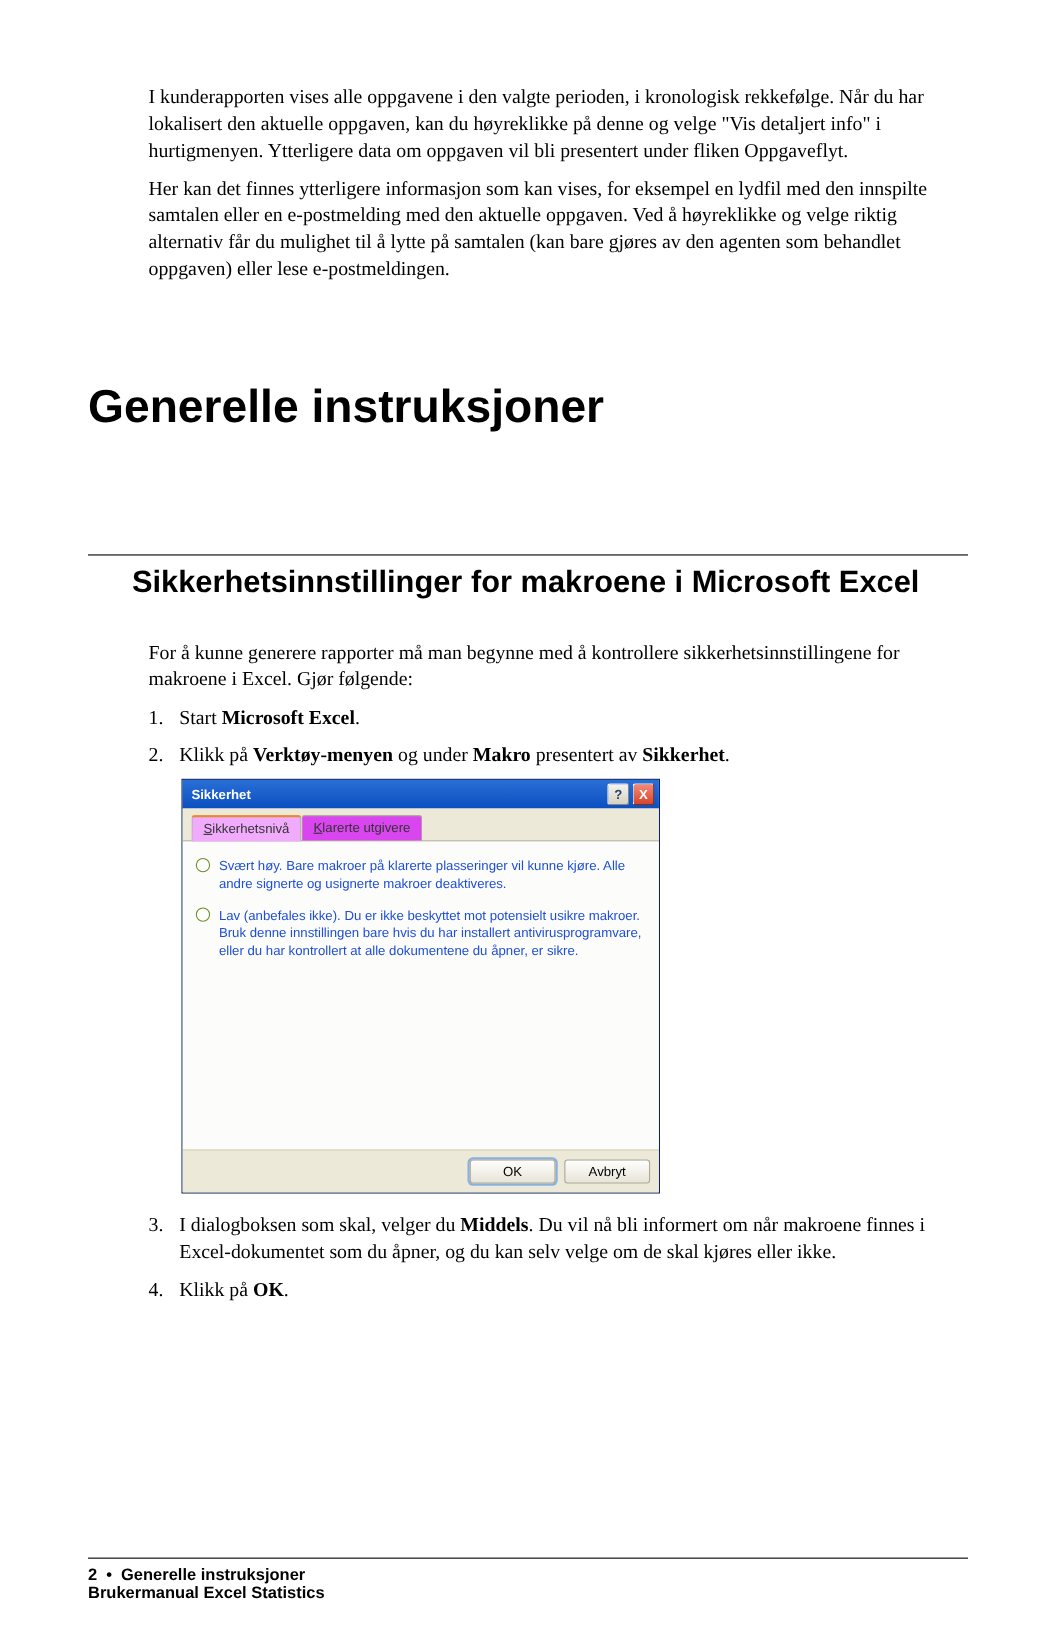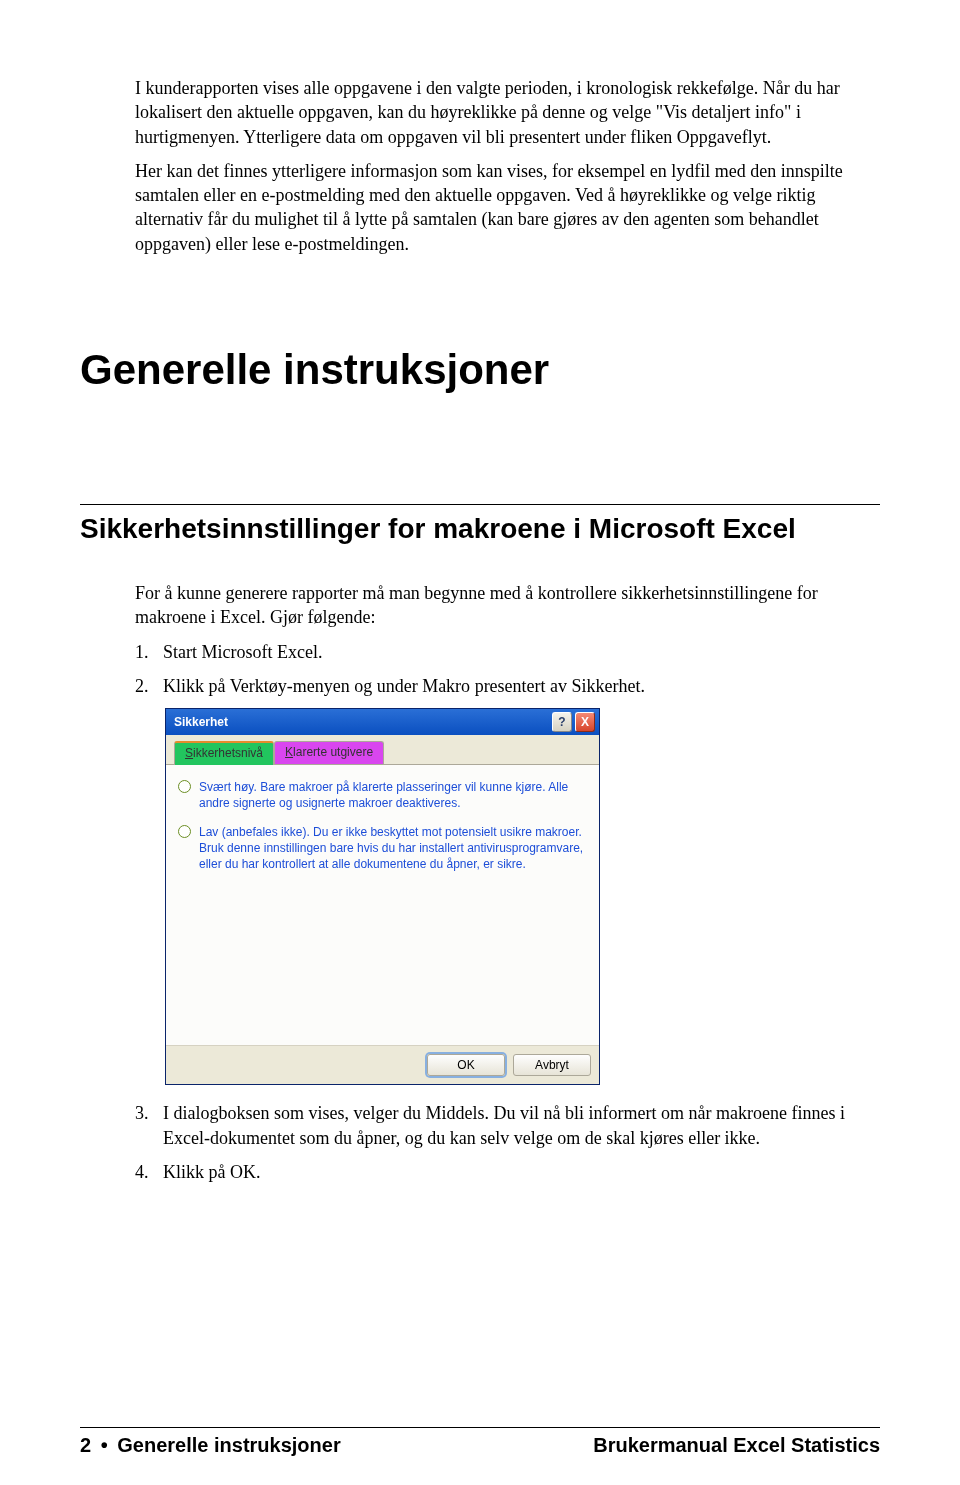--- a/index.html
+++ b/index.html
@@ -32,39 +32,40 @@
   .rule {
     border: none;
     border-top: 1px solid #000;
     margin: 0 0 8px 0;
   }
   h2.sub-heading {
     font-family: Arial, Helvetica, sans-serif;
     font-size: 28px;
     font-weight: 700;
     margin-bottom: 18px;
+    margin-left: 40px;
   }
   ol.steps {
     list-style: none;
     margin-left: 55px;
     margin-right: 10px;
   }
   ol.steps > li {
     font-size: 18px;
     line-height: 1.35;
     margin-bottom: 10px;
     display: flex;
   }
   ol.steps > li .num {
     flex: 0 0 28px;
   }
   ol.steps > li .txt {
     flex: 1;
   }
-  .bold { font-weight: 400; }
+  .bold { font-weight: 700; }
 
   
   .dialog-wrap {
     margin-left: 85px;
     margin-top: 4px;
     margin-bottom: 16px;
   }
   .dialog {
     width: 435px;
     border: 1px solid #0a246a;
@@ -112,21 +113,21 @@
     padding: 3px 10px 4px;
     border: 1px solid #aca899;
     border-bottom: none;
     background:#d946ef;
     position: relative;
     font-size: 12px;
     border-radius: 3px 3px 0 0;
     color:#333;
   }
   .tab.active {
-    background:#22c55e;
+    background:#f0abfc;
     border-top: 2px solid #e68b2c;
     margin-bottom:-1px;
     padding-bottom:5px;
   }
   .tab .ul { text-decoration: underline; }
   .dlg-body {
     background:#fcfcfa;
     padding: 14px 12px 10px 12px;
     min-height: 280px;
   }
@@ -179,21 +180,21 @@
   .page-footer {
     position:absolute;
     left:80px; right:80px; bottom:28px;
   }
   .page-footer .rule2 {
     border:none; border-top:1px solid #000; margin-bottom:6px;
   }
   .foot-row {
     display:flex; justify-content:space-between;
     font-family: Arial, Helvetica, sans-serif;
-    font-size:20px; font-weight:700;
+    font-size:15px; font-weight:700;flex-direction:column;
   }
   .foot-left .bullet { padding: 0 4px; }
 </style>
 </head>
 <body>
 
 <div class="indent-block">
   <p class="body-text">I kunderapporten vises alle oppgavene i den valgte perioden, i kronologisk rekkefølge. Når du har lokalisert den aktuelle oppgaven, kan du høyreklikke på denne og velge "Vis detaljert info" i hurtigmenyen. Ytterligere data om oppgaven vil bli presentert under fliken Oppgaveflyt.</p>
   <p class="body-text">Her kan det finnes ytterligere informasjon som kan vises, for eksempel en lydfil med den innspilte samtalen eller en e-postmelding med den aktuelle oppgaven. Ved å høyreklikke og velge riktig alternativ får du mulighet til å lytte på samtalen (kan bare gjøres av den agenten som behandlet oppgaven) eller lese e-postmeldingen.</p>
 </div>
@@ -249,21 +250,21 @@
       <div class="dlg-btn default">OK</div>
       <div class="dlg-btn">Avbryt</div>
     </div>
   </div>
 </div>
 
 <ol class="steps">
   <li>
     <span class="num">3.</span>
     <span class="txt">
-      <span>I dialogboksen som vises, velger du </span><span class="bold">Middels</span><span>. Du vil nå bli informert om når makroene finnes i Excel-dokumentet som du åpner, og du kan selv velge om de skal kjøres eller ikke.</span>
+      <span>I dialogboksen som skal, velger du </span><span class="bold">Middels</span><span>. Du vil nå bli informert om når makroene finnes i Excel-dokumentet som du åpner, og du kan selv velge om de skal kjøres eller ikke.</span>
     </span>
   </li>
   <li>
     <span class="num">4.</span>
     <span class="txt">
       <span>Klikk på </span><span class="bold">OK</span><span>.</span>
     </span>
   </li>
 </ol>
 

